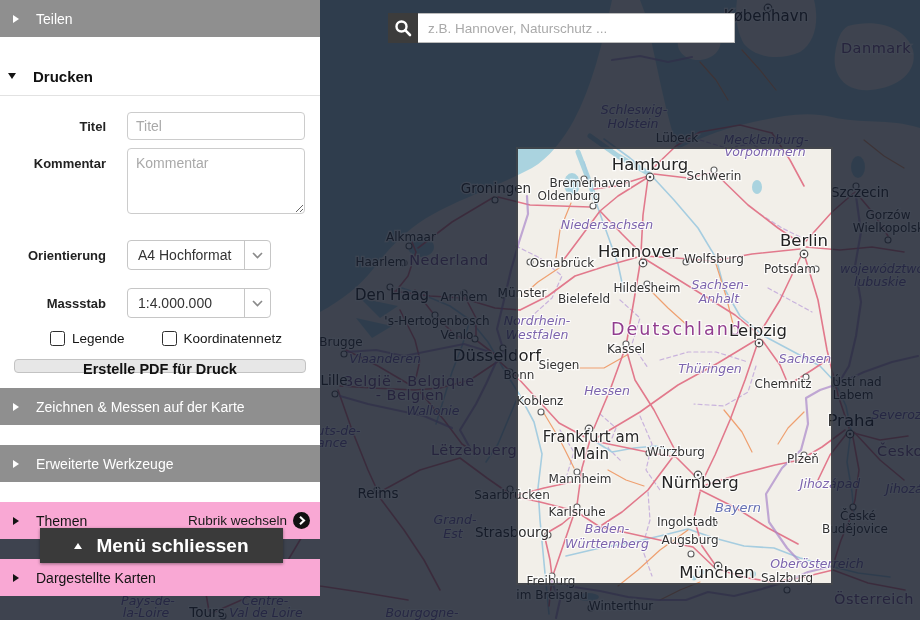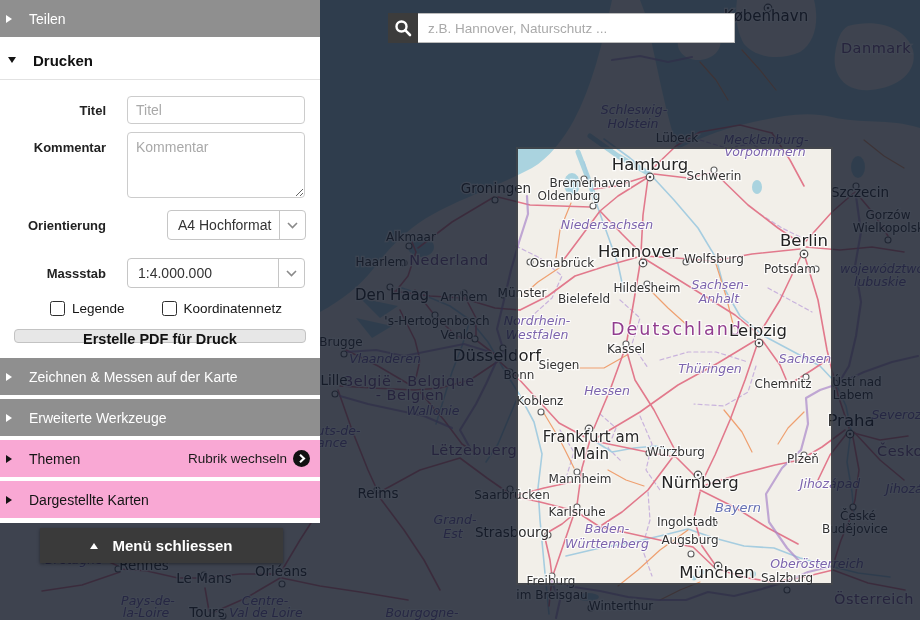--- a/index.html
+++ b/index.html
@@ -14,56 +14,56 @@
   #mapsvg text.cityLg{font-size:16.5px;fill:#222;}
   #mapsvg text.state{font-size:12.5px;font-style:italic;fill:#7c64ad;stroke-width:2px;}
   #mapsvg text.stateBlue{font-size:13px;font-style:italic;fill:#6570b4;stroke-width:2px;}
   #mapsvg text.country{font-size:17.5px;fill:#913d8f;letter-spacing:2px;}
   #mapsvg text.countrySm{font-size:14.5px;fill:#7e5590;letter-spacing:.5px;}
   
   #print-rect{position:absolute;box-sizing:border-box;border:2px solid rgba(52,55,62,.92);
     box-shadow:0 0 0 2500px rgba(16,24,40,.8);pointer-events:none;}
   
   #sidebar{position:absolute;left:0;top:0;width:320px;height:523px;background:#fff;}
-  .bar{height:37px;display:flex;align-items:center;padding-left:6px;font-size:14px;margin-bottom:4px;cursor:pointer;}
+  .bar{height:37px;display:flex;align-items:center;padding-left:13px;font-size:14px;margin-bottom:20px;cursor:pointer;}
   .bar.dark{background:#8f8f8f;color:#fff;}
   .bar.light{background:#f9a8d4;color:#141414;}
   .bar .lbl{margin-left:17px;}
   .tri-r{width:0;height:0;border-left:6px solid currentColor;border-top:4.5px solid transparent;border-bottom:4.5px solid transparent;}
   .tri-d{width:0;height:0;border-top:6px solid #141414;border-left:4.5px solid transparent;border-right:4.5px solid transparent;}
   .tri-u{width:0;height:0;border-bottom:6px solid #fff;border-left:4.5px solid transparent;border-right:4.5px solid transparent;}
   #drucken-header{height:38px;display:flex;align-items:center;padding-left:8px;background:#fff;color:#111;
     font-weight:bold;font-size:15px;border-bottom:1px solid #e2e2e2;cursor:pointer;}
   #drucken-header .lbl{margin-left:17px;}
   
   #print-form{padding:16px 14px 0 14px;}
   .frow{display:flex;align-items:center;margin-bottom:8px;}
   .frow.top{align-items:flex-start;}
   .flabel{width:92px;text-align:right;padding-right:21px;font-weight:bold;font-size:13px;color:#222;flex:none;}
   .frow.top .flabel{padding-top:8px;}
   input.text{width:160px;height:26px;border:1px solid #ccc;border-radius:4px;padding:0 8px;font-size:14px;color:#333;font-family:"Liberation Sans",sans-serif;outline:none;}
   textarea.text{width:160px;height:52px;border:1px solid #ccc;border-radius:4px;padding:6px 8px;font-size:14px;color:#333;font-family:"Liberation Sans",sans-serif;outline:none;resize:both;}
   ::placeholder{color:#a9a9a9;opacity:1;}
-  .select{width:178px;height:30px;box-sizing:border-box;border:1px solid #c6c6c6;border-radius:4px;background:#fff;display:flex;align-items:center;cursor:pointer;}
+  .select{width:144px;height:30px;box-sizing:border-box;border:1px solid #c6c6c6;border-radius:4px;background:#fff;display:flex;align-items:center;cursor:pointer;}
   .select .val{flex:1;padding-left:10px;font-size:14px;color:#333;}
   .select .chev{width:25px;align-self:stretch;border-left:1px solid #c6c6c6;display:flex;align-items:center;justify-content:center;}
-  .mt12{margin-top:12px;gap:40px;}
+  .mt12{margin-top:26px;}
   .checkrow{display:flex;align-items:flex-end;margin:13px 0 0 36px;font-size:13.5px;color:#141414;}
   .cb{width:13px;height:13px;border:1.5px solid #2e2e2e;border-radius:2.5px;background:#fff;margin-right:7px;flex:none;cursor:pointer;}
   .cbgroup{display:flex;align-items:center;cursor:pointer;}
   .cbgroup+.cbgroup{margin-left:37px;}
   #pdf-btn{margin:13px 0 0 0;width:292px;height:14px;background:#e7e7e7;border:1px solid #c3c3c3;border-radius:4px;
     font-weight:bold;font-size:14.5px;color:#111;font-family:"Liberation Sans",sans-serif;cursor:pointer;}
   #after-form{margin-top:10px;}
   #themen-bar{justify-content:flex-start;}
   #rubrik{margin-left:auto;display:flex;align-items:center;padding-right:10px;font-size:13.5px;color:#1a1a1a;cursor:pointer;}
   #rubrik svg{margin-left:6px;}
   
   #menu-close{position:absolute;left:40px;top:528px;width:243px;height:35px;background:#3a3a3a;color:#fff;
-    display:flex;align-items:center;justify-content:center;font-weight:bold;font-size:15px;cursor:pointer;box-shadow:0 1px 3px rgba(0,0,0,.4);}
+    display:flex;align-items:center;justify-content:center;font-weight:bold;font-size:19px;cursor:pointer;box-shadow:0 1px 3px rgba(0,0,0,.4);}
   #menu-close .lbl{margin-left:14px;}
   
   #search{position:absolute;left:388px;top:13px;display:flex;height:30px;}
   #search-btn{width:30px;height:30px;background:#3c3c3c;display:flex;align-items:center;justify-content:center;flex:none;cursor:pointer;}
   #search-input{width:296px;height:28px;border:1px solid #bbb;border-left:none;padding:0 10px;font-size:13.5px;color:#8b5cf6;outline:none;font-family:"Liberation Sans",sans-serif;}
 </style>
 </head>
 <body>
 
 <div id="map">

